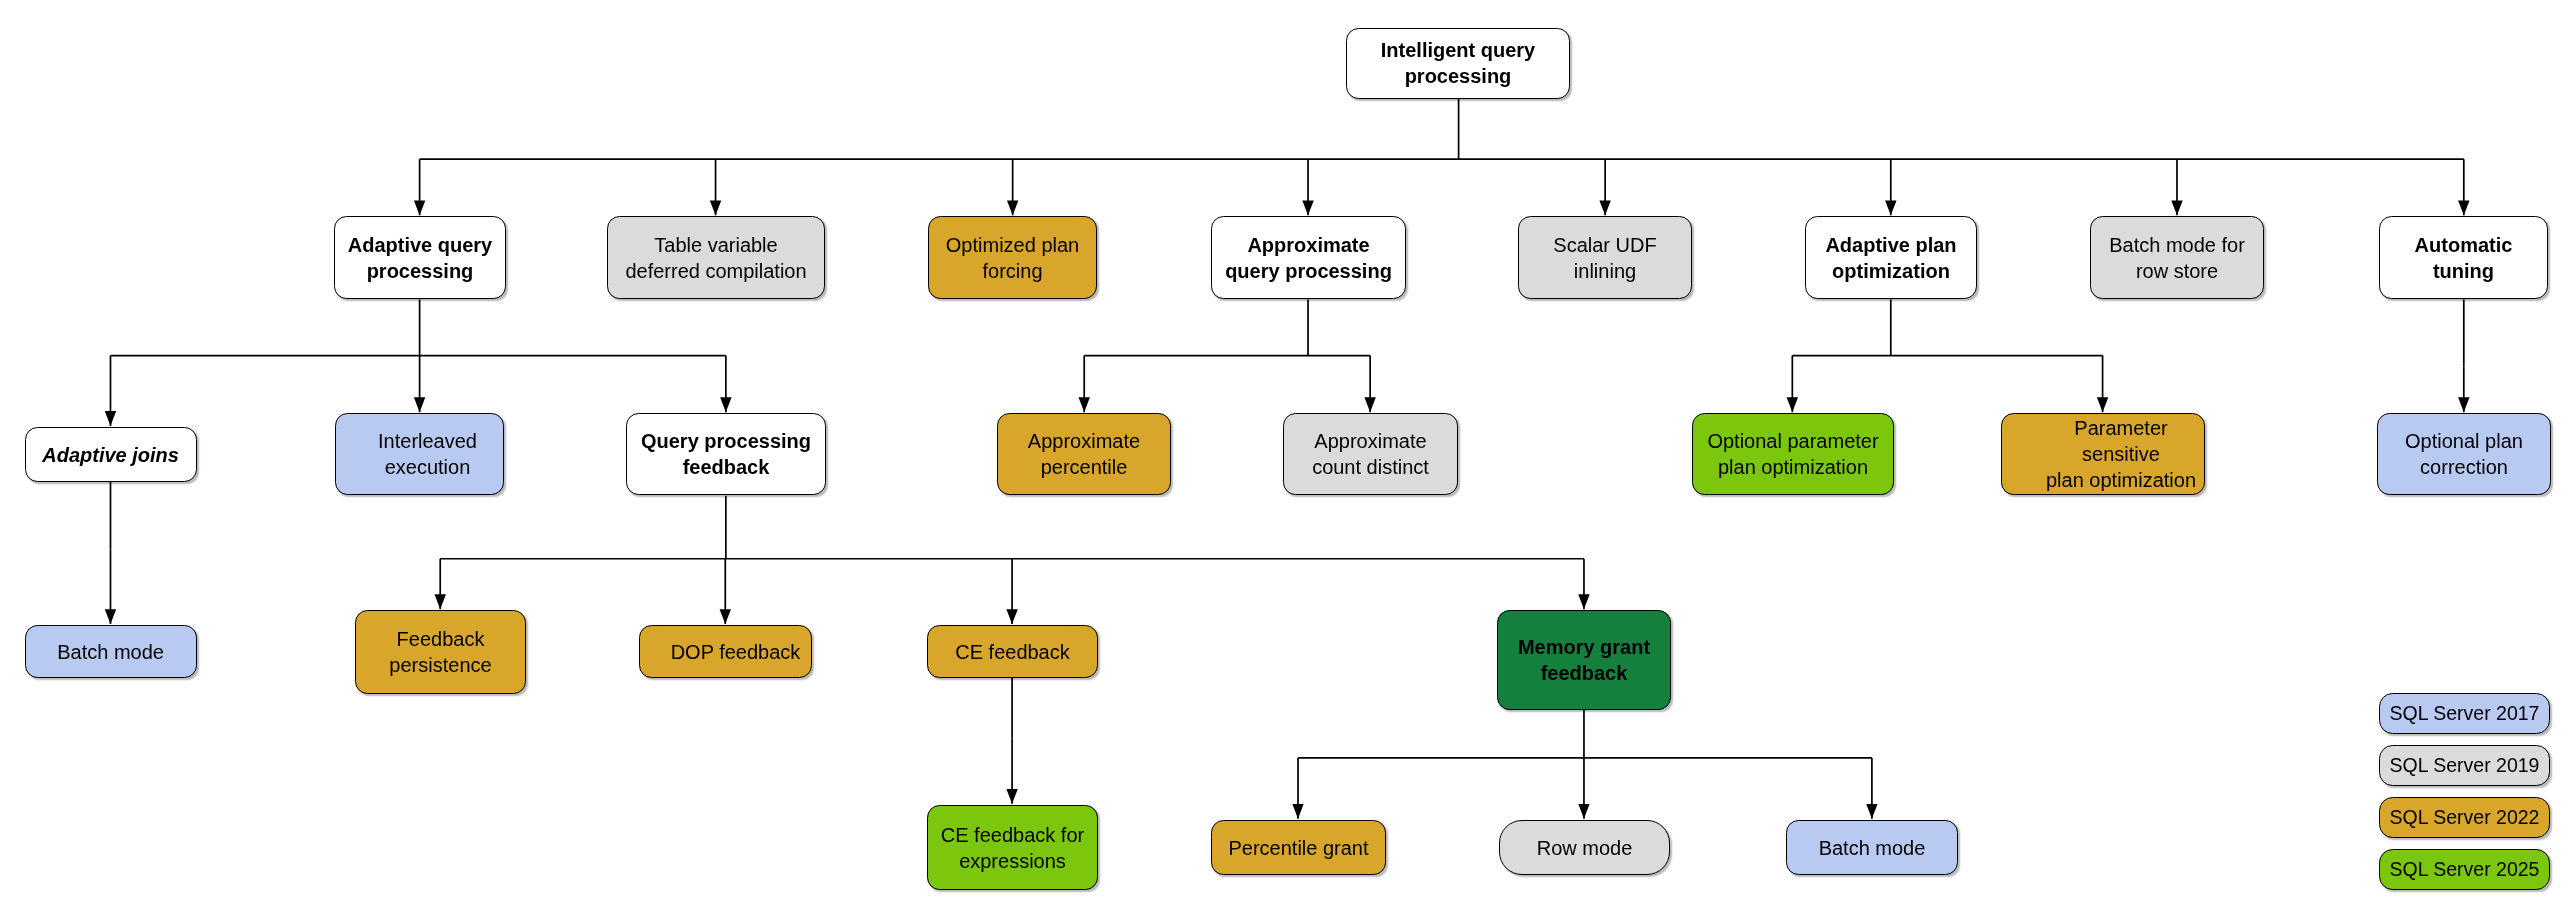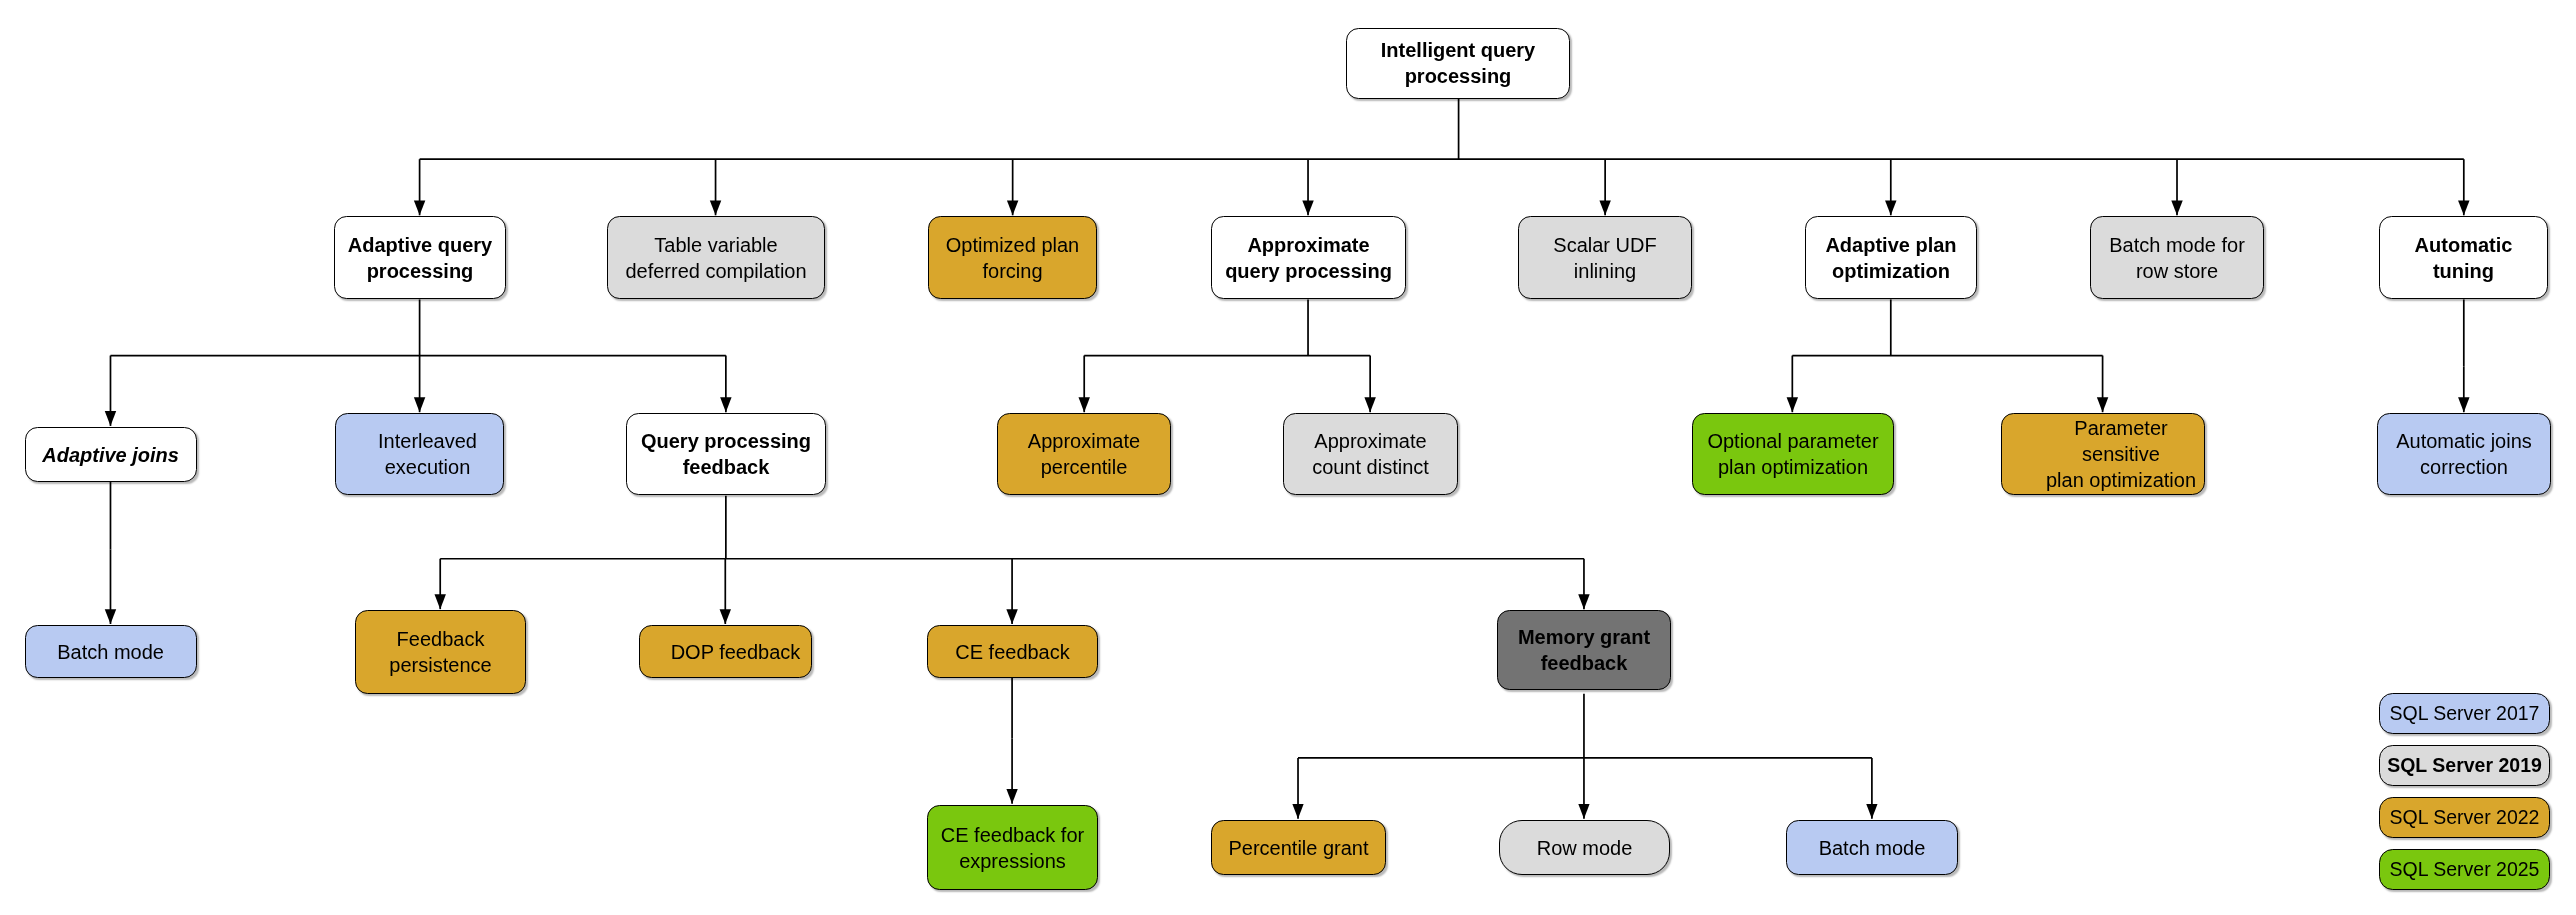--- a/index.html
+++ b/index.html
@@ -140,32 +140,32 @@
     <div class="node bold" style="left: 626px; top: 413px; width: 200px; height: 82px; background: rgb(255, 255, 255);">Query processing
 feedback</div>
     <div class="node" style="left: 997px; top: 413px; width: 174px; height: 82px; background: rgb(217, 166, 44);">Approximate
 percentile</div>
     <div class="node" style="left: 1283px; top: 413px; width: 175px; height: 82px; background: rgb(219, 219, 219);">Approximate
 count distinct</div>
     <div class="node" style="left: 1692px; top: 413px; width: 202px; height: 82px; background: rgb(122, 199, 14);">Optional parameter
 plan optimization</div>
     <div class="node" style="left: 2001px; top: 413px; width: 204px; height: 82px; background: rgb(217, 166, 44); padding-left: 36px;">Parameter sensitive
 plan optimization</div>
-    <div class="node" style="left: 2377px; top: 413px; width: 174px; height: 82px; background: rgb(184, 202, 242);">Automatic joins
+    <div class="node" style="left: 2377px; top: 413px; width: 174px; height: 82px; background: rgb(184, 202, 242);">Optional plan
 correction</div>
     <div class="node" style="left: 24.6px; top: 625px; width: 172px; height: 53px; background: rgb(184, 202, 242);">Batch mode</div>
     <div class="node" style="left: 355px; top: 610px; width: 171px; height: 84px; background: rgb(217, 166, 44);">Feedback
 persistence</div>
     <div class="node" style="left: 639px; top: 625px; width: 173px; height: 53px; background: rgb(217, 166, 44); padding-left: 20px;">DOP feedback</div>
     <div class="node" style="left: 927px; top: 625px; width: 171px; height: 53px; background: rgb(217, 166, 44);">CE feedback</div>
-    <div class="node bold" style="left: 1497px; top: 610px; width: 174px; height: 80px; background: #737373;">Memory grant
+    <div class="node bold" style="left: 1497px; top: 610px; width: 174px; height: 100px; background: #15803d;">Memory grant
 feedback</div>
     <div class="node" style="left: 927px; top: 805px; width: 171px; height: 85px; background: rgb(122, 199, 14);">CE feedback for
 expressions</div>
     <div class="node" style="left: 1211px; top: 820px; width: 175px; height: 55px; background: rgb(217, 166, 44);">Percentile grant</div>
     <div class="node" style="left: 1499px; top: 820px; width: 171px; height: 55px; background: rgb(219, 219, 219); border-radius: 23px;">Row mode</div>
     <div class="node" style="left: 1786px; top: 820px; width: 172px; height: 55px; background: rgb(184, 202, 242);">Batch mode</div>
     <div class="legend-item" style="left: 2379px; top: 693px; width: 171px; height: 41px; background: rgb(184, 202, 242);">SQL Server 2017</div>
-    <div class="legend-item" style="left: 2379px; top: 745px; width: 171px; height: 41px; background: rgb(219, 219, 219); font-weight: bold;">SQL Server 2019</div>
+    <div class="legend-item" style="left: 2379px; top: 745px; width: 171px; height: 41px; background: rgb(219, 219, 219);">SQL Server 2019</div>
     <div class="legend-item" style="left: 2379px; top: 797px; width: 171px; height: 41px; background: rgb(217, 166, 44);">SQL Server 2022</div>
     <div class="legend-item" style="left: 2379px; top: 849px; width: 171px; height: 41px; background: rgb(122, 199, 14);">SQL Server 2025</div>
   </div>
 
 
 </body></html>

